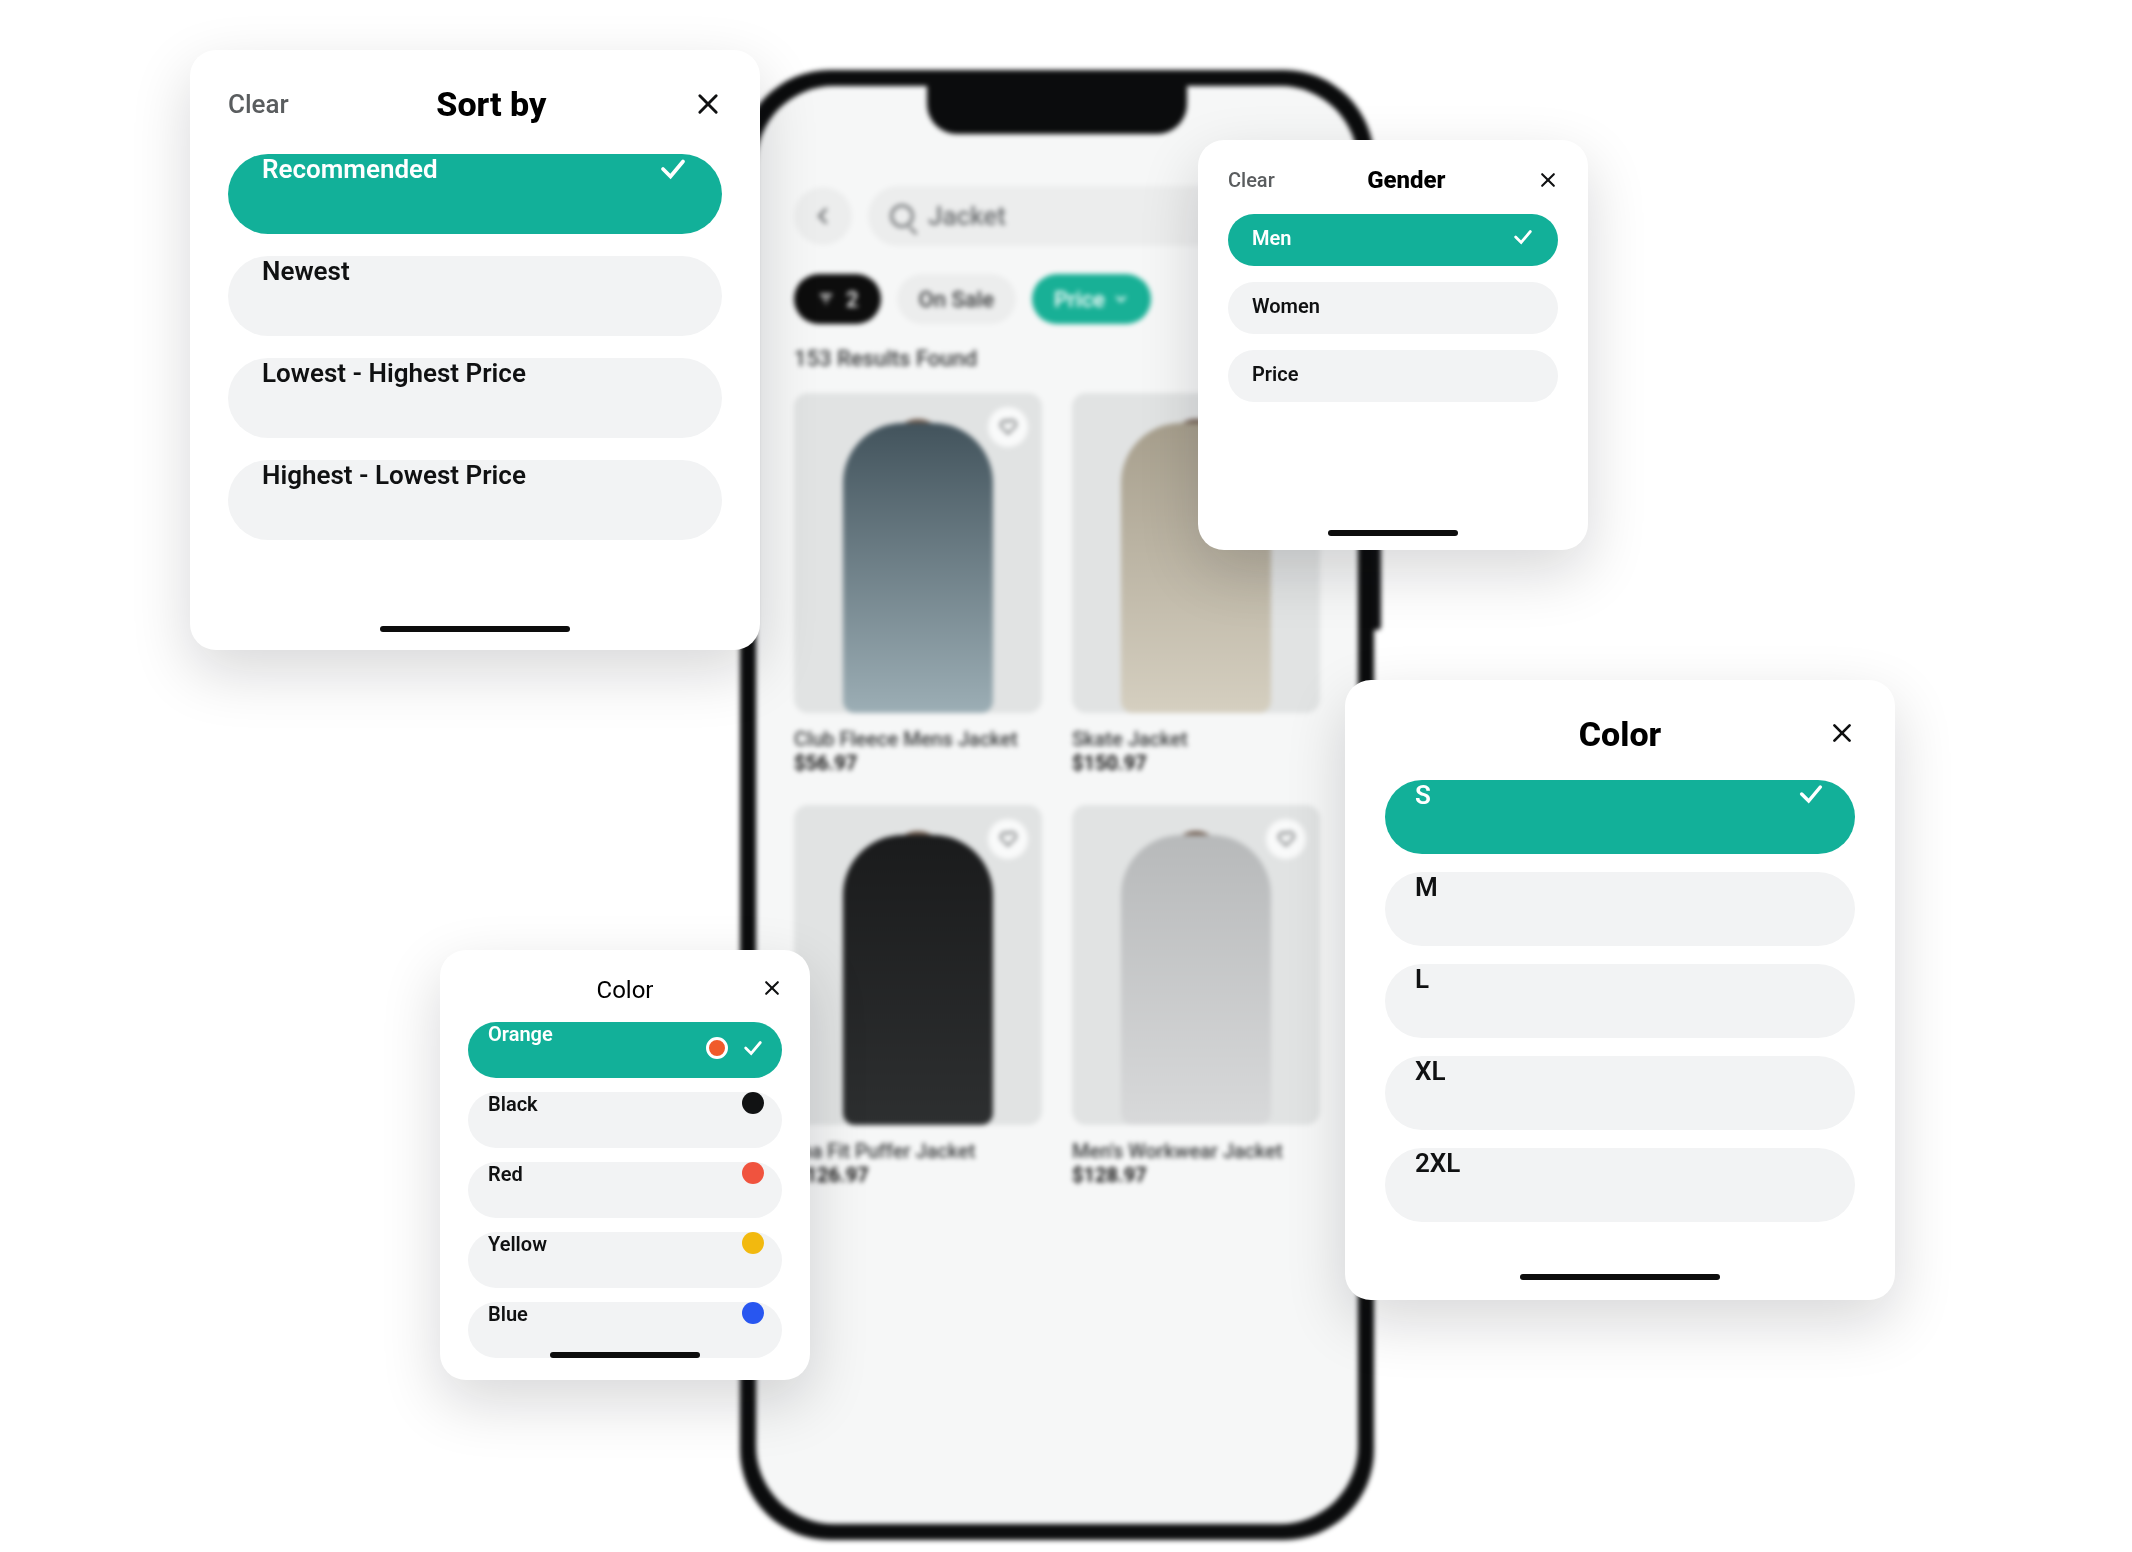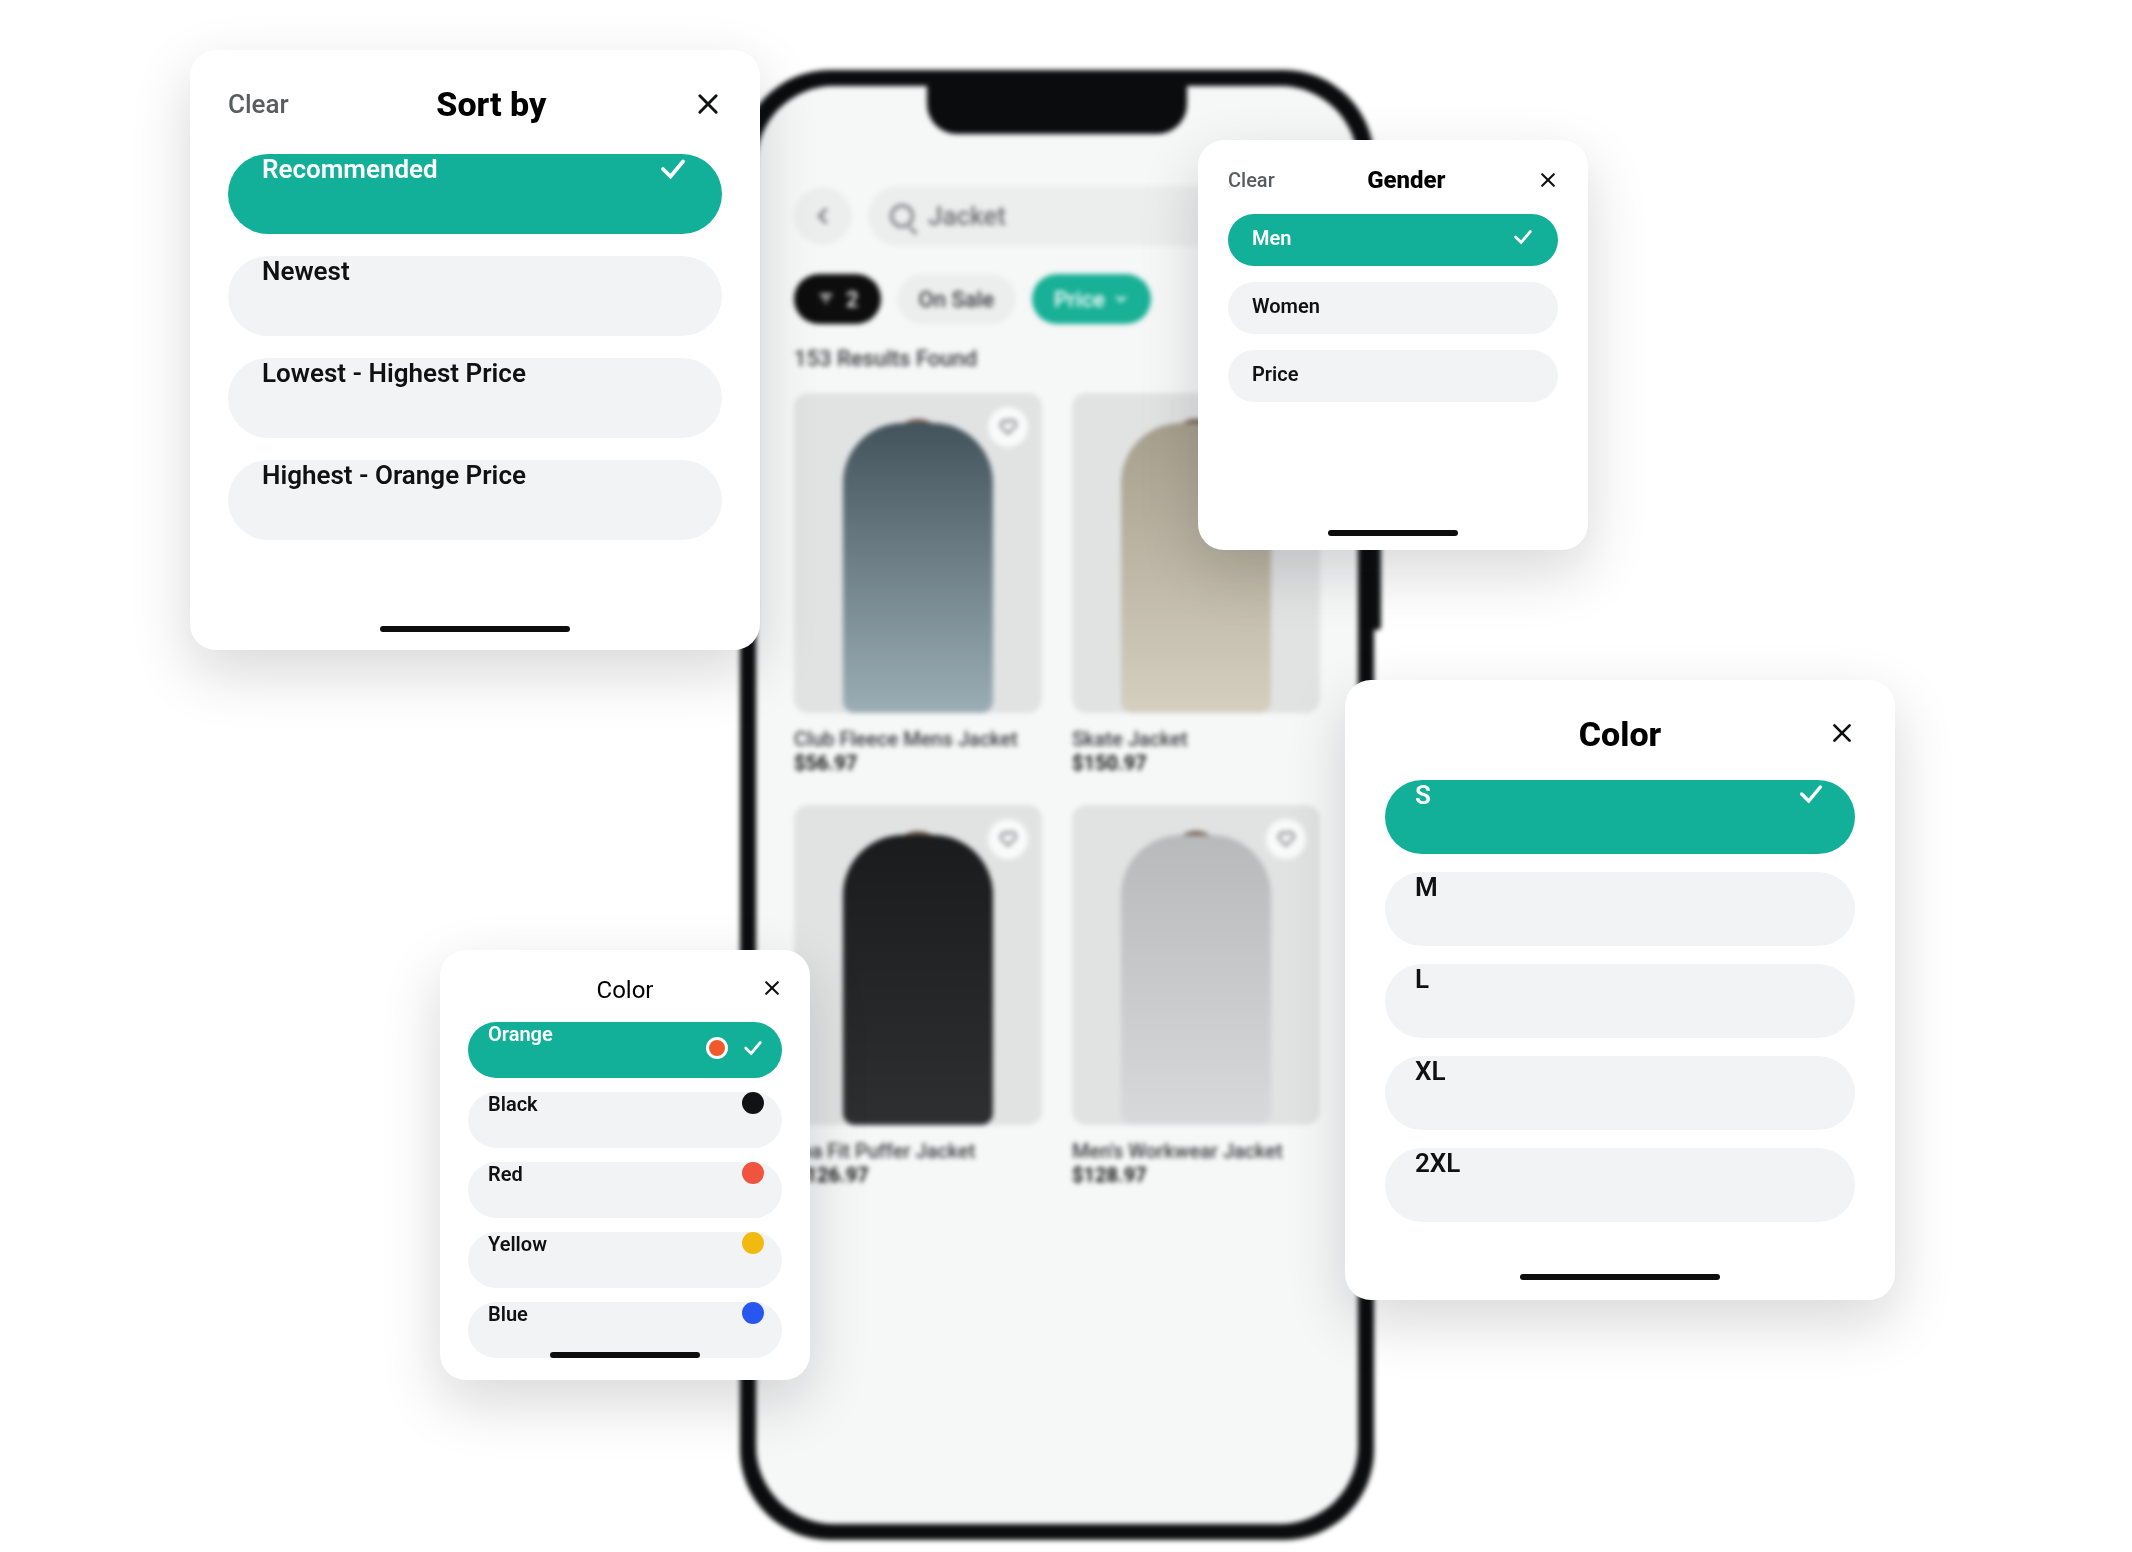--- a/index.html
+++ b/index.html
@@ -219,21 +219,21 @@
             <polyline points="4 12 10 18 20 6"></polyline>
           </svg>
       </div>
       <div class="pill reg">
         <span>Newest</span>
       </div>
       <div class="pill reg">
         <span>Lowest - Highest Price</span>
       </div>
       <div class="pill reg">
-        <span>Highest - Orange Price</span>
+        <span>Highest - Lowest Price</span>
       </div>
     </div>
     <div class="homebar"></div>
   </div>
 
   <div id="genderpanel" class="panel">
     <div class="hdr">
       <span class="clear">Clear</span>
       <span class="title">Gender</span>
       <span class="close-x">

